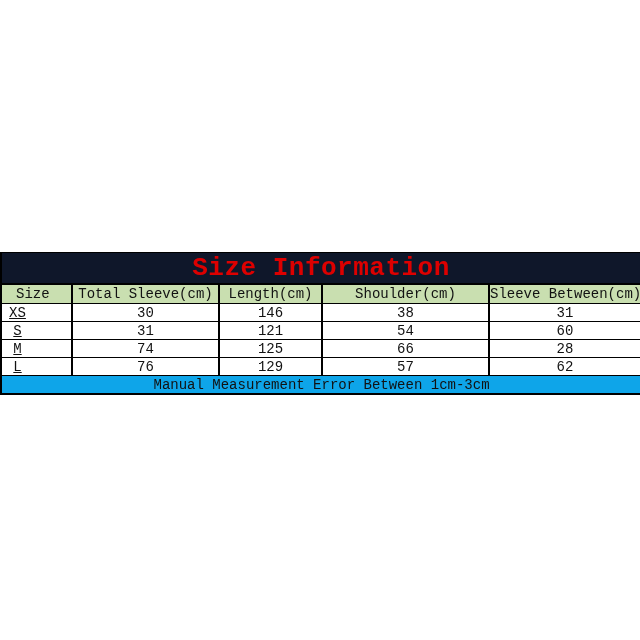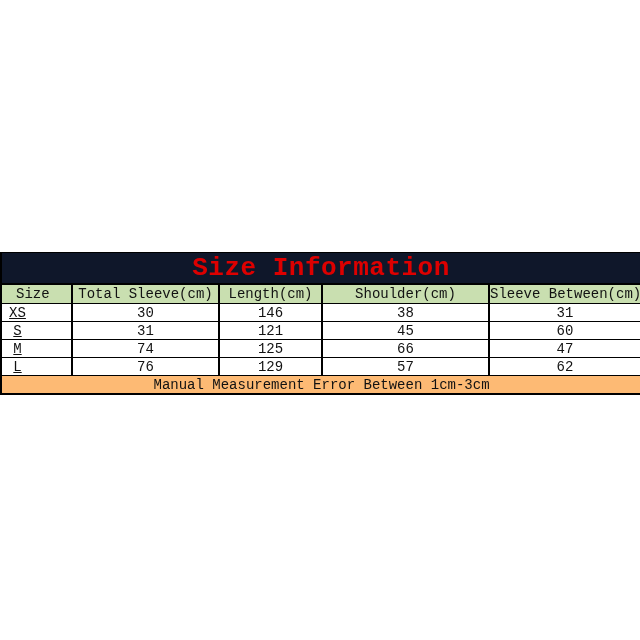--- a/index.html
+++ b/index.html
@@ -62,21 +62,21 @@
     height: 17px;
     background: #ffffff;
   }
   tr.data-row td.size-col {
     
     padding-right: 38px;
     text-decoration: underline;
   }
   tr.footer-row td {
     height: 17px;
-    background: #fdba74;
+    background: #0ea5e9;
     border-bottom-width: 2px;
     
     padding-right: 46px;
     padding-left: 47px;
   }
 </style>
 </head>
 <body>
 
 <div class="table-wrap">
@@ -107,30 +107,30 @@
       <td>30</td>
       <td>146</td>
       <td>38</td>
       <td>31</td>
     </tr>
 
     <tr class="data-row">
       <td class="size-col">S</td>
       <td>31</td>
       <td>121</td>
-      <td>45</td>
+      <td>54</td>
       <td>60</td>
     </tr>
 
     <tr class="data-row">
       <td class="size-col">M</td>
       <td>74</td>
       <td>125</td>
       <td>66</td>
-      <td>47</td>
+      <td>28</td>
     </tr>
 
     <tr class="data-row">
       <td class="size-col">L</td>
       <td>76</td>
       <td>129</td>
       <td>57</td>
       <td>62</td>
     </tr>
 

